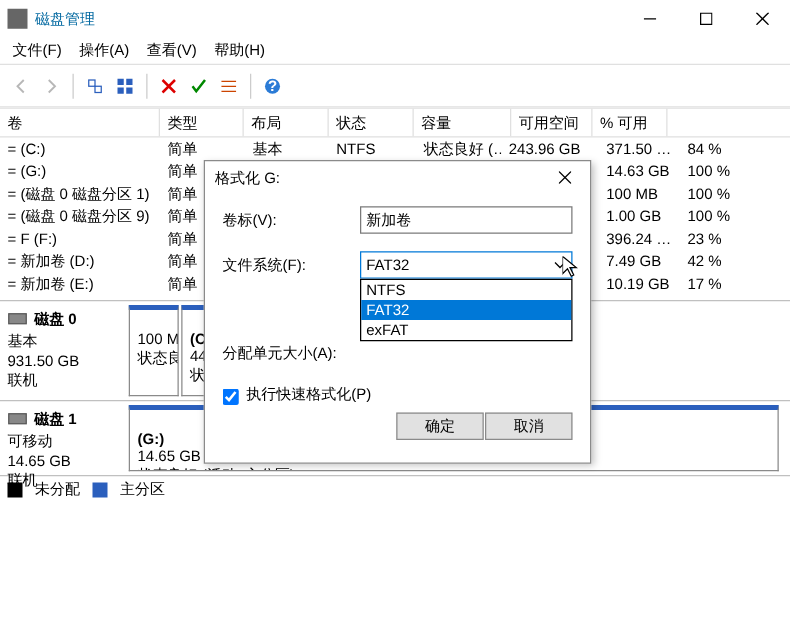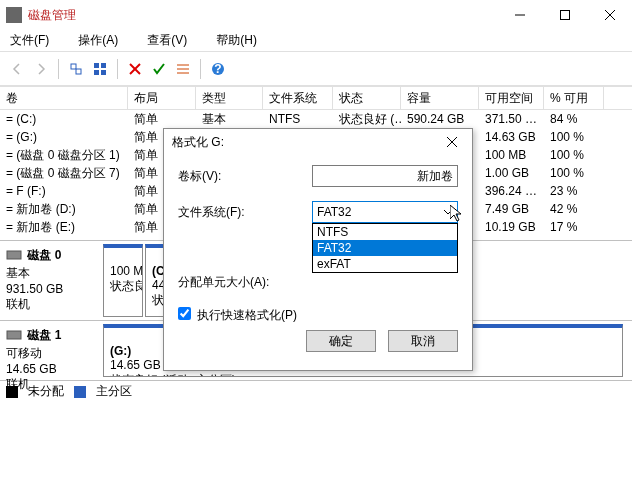--- a/index.html
+++ b/index.html
@@ -1,24 +1,24 @@
 <!DOCTYPE html>
 <html><head>
 <meta charset="utf-8">
 <style>
 * { box-sizing: border-box; margin: 0; padding: 0; font-family: "Microsoft YaHei", "Segoe UI", sans-serif; font-size: 12px; }
 body { background: #fff; width: 632px; height: 500px; overflow: hidden; position: relative; }
 
 .titlebar { height: 30px; display: flex; align-items: center; padding: 0 0 0 6px; background: #fff; border-bottom: 0; }
 .titlebar .app-icon { width: 16px; height: 16px; background: #666; margin-right: 6px; }
-.titlebar .title { flex: 1; color: #b91c1c; }
+.titlebar .title { flex: 1; color: #0369a1; }
 .titlebar .winbtn { width: 45px; height: 30px; display: flex; align-items: center; justify-content: center; color: #333; }
 .titlebar .winbtn svg { width: 10px; height: 10px; }
 
-.menubar { height: 22px; display: flex; align-items: center; padding: 0 4px; gap: 17px; border-bottom: 1px solid #e0e0e0; }
+.menubar { height: 22px; display: flex; align-items: center; padding: 0 4px; gap: 2px; border-bottom: 1px solid #e0e0e0; }
 .menubar .menuitem { padding: 2px 6px; }
 
 .toolbar { height: 34px; display: flex; align-items: center; padding: 0 6px; gap: 2px; border-bottom: 1px solid #e0e0e0; }
 .toolbar .tbtn { width: 22px; height: 22px; display: flex; align-items: center; justify-content: center; color: #333; }
 .toolbar .tbtn.disabled { opacity: 0.35; }
 .toolbar .sep { width: 1px; height: 20px; background: #ccc; margin: 0 4px; }
 
 .table { width: 100%; }
 .table .thead { display: flex; background: #fff; border-top: 1px solid #e0e0e0; border-bottom: 1px solid #e0e0e0; height: 24px; align-items: center; }
 .table .th { border-right: 1px solid #e0e0e0; padding: 0 6px; height: 100%; display: flex; align-items: center; color: #000; }
@@ -44,32 +44,32 @@
 .disk-part { border: 1px solid #8a8a8a; border-top: 4px solid #2b5fbd; padding: 16px 6px; overflow: hidden; white-space: nowrap; }
 
 .legend { border-top: 1px solid #c0c0c0; height: 22px; display: flex; align-items: center; gap: 10px; padding: 0 6px; }
 .legend .swatch { width: 12px; height: 12px; display: inline-block; vertical-align: middle; }
 
 .dialog { position: absolute; left: 163px; top: 128px; width: 310px; height: 243px; background: #fff; border: 1px solid #8a8a8a; box-shadow: 2px 2px 6px rgba(0,0,0,0.25); }
 .dialog .dlg-title { height: 26px; display: flex; align-items: center; padding: 0 8px; }
 .dialog .dlg-title .dlg-t { flex: 1; }
 .dialog .dlg-title .dlg-close { width: 24px; height: 24px; display: flex; align-items: center; justify-content: center; }
 .dialog .dlg-body { padding: 10px 14px 0 14px; }
-.dialog .form-row { display: flex; align-items: center; margin-bottom: 14px; height: 22px; gap: 24px; }
+.dialog .form-row { display: flex; align-items: center; margin-bottom: 14px; height: 22px; }
 .dialog .form-label { width: 110px; }
 .dialog .form-field { flex: 1; position: relative; }
-.dialog .text-input { width: 100%; height: 22px; border: 1px solid #7a7a7a; padding: 0 4px; text-align: right; }
+.dialog .text-input { width: 100%; height: 22px; border: 1px solid #7a7a7a; padding: 0 4px; }
 .dialog .combo { width: 100%; height: 22px; border: 1px solid #0078d7; background: #fff; display: flex; align-items: center; padding: 0 4px; position: relative; }
 .dialog .combo .chev { position: absolute; right: 4px; top: 4px; }
 .dialog .combo-list { position: absolute; left: 0; top: 22px; width: 100%; border: 1px solid #000; background: #fff; z-index: 10; }
 .dialog .combo-list .opt { height: 16px; padding: 0 4px; display: flex; align-items: center; }
 .dialog .combo-list .opt.hl { background: #0078d7; color: #fff; }
-.dialog .check-row { display: flex; align-items: flex-start; gap: 6px; margin: 10px 0 6px 0; }
+.dialog .check-row { display: flex; align-items: flex-end; gap: 6px; margin: 10px 0 6px 0; }
 .dialog .check-row.disabled { color: #888; }
-.dialog .dlg-buttons { display: flex; justify-content: flex-end; gap: 12px; padding: 0 14px 12px 0; }
+.dialog .dlg-buttons { display: flex; justify-content: flex-end; gap: 1px; padding: 0 14px 12px 0; }
 .dialog .btn { width: 70px; height: 22px; border: 1px solid #8a8a8a; background: #e1e1e1; display: flex; align-items: center; justify-content: center; }
 
 .cursor { position: absolute; left: 450px; top: 205px; z-index: 50; }
 </style>
 </head>
 <body>
 
 <div class="titlebar">
   <span class="app-icon"></span>
   <span class="title">磁盘管理</span>
@@ -148,36 +148,35 @@
       <svg width="14" height="14" viewBox="0 0 14 14">
         <circle cx="7" cy="7" r="6" fill="#2b7bd6"></circle>
         <text x="7" y="11" text-anchor="middle" fill="#fff" font-size="10" font-weight="bold">?</text>
       </svg>
     </div>
 </div>
 
 <div class="table">
   <div class="thead">
     <div class="th col-vol">卷</div>
+    <div class="th col-type">类型</div>
     <div class="th col-layout">布局</div>
-    <div class="th col-type">类型</div>
-    <div class="th col-fs">文件系统</div>
     <div class="th col-status">状态</div>
     <div class="th col-cap">容量</div>
     <div class="th col-free">可用空间</div>
     <div class="th col-pct">% 可用</div>
   </div>
   <div class="tbody" id="vol-tbody">
       <div class="tr">
         <div class="td col-vol">= (C:)</div>
         <div class="td col-layout">简单</div>
         <div class="td col-type">基本</div>
         <div class="td col-fs">NTFS</div>
         <div class="td col-status">状态良好 (…</div>
-        <div class="td col-cap">590.24 GB</div>
+        <div class="td col-cap">243.96 GB</div>
         <div class="td col-free">371.50 …</div>
         <div class="td col-pct">84 %</div>
       </div>
       <div class="tr">
         <div class="td col-vol">= (G:)</div>
         <div class="td col-layout">简单</div>
         <div class="td col-type">基本</div>
         <div class="td col-fs">FAT32</div>
         <div class="td col-status">状态良好 (…</div>
         <div class="td col-cap">14.63 GB</div>
@@ -188,21 +187,21 @@
         <div class="td col-vol">= (磁盘 0 磁盘分区 1)</div>
         <div class="td col-layout">简单</div>
         <div class="td col-type">基本</div>
         <div class="td col-fs"></div>
         <div class="td col-status">状态良好 (…</div>
         <div class="td col-cap">100 MB</div>
         <div class="td col-free">100 MB</div>
         <div class="td col-pct">100 %</div>
       </div>
       <div class="tr">
-        <div class="td col-vol">= (磁盘 0 磁盘分区 7)</div>
+        <div class="td col-vol">= (磁盘 0 磁盘分区 9)</div>
         <div class="td col-layout">简单</div>
         <div class="td col-type">基本</div>
         <div class="td col-fs"></div>
         <div class="td col-status">状态良好 (…</div>
         <div class="td col-cap">1.00 GB</div>
         <div class="td col-free">1.00 GB</div>
         <div class="td col-pct">100 %</div>
       </div>
       <div class="tr">
         <div class="td col-vol">= F (F:)</div>

